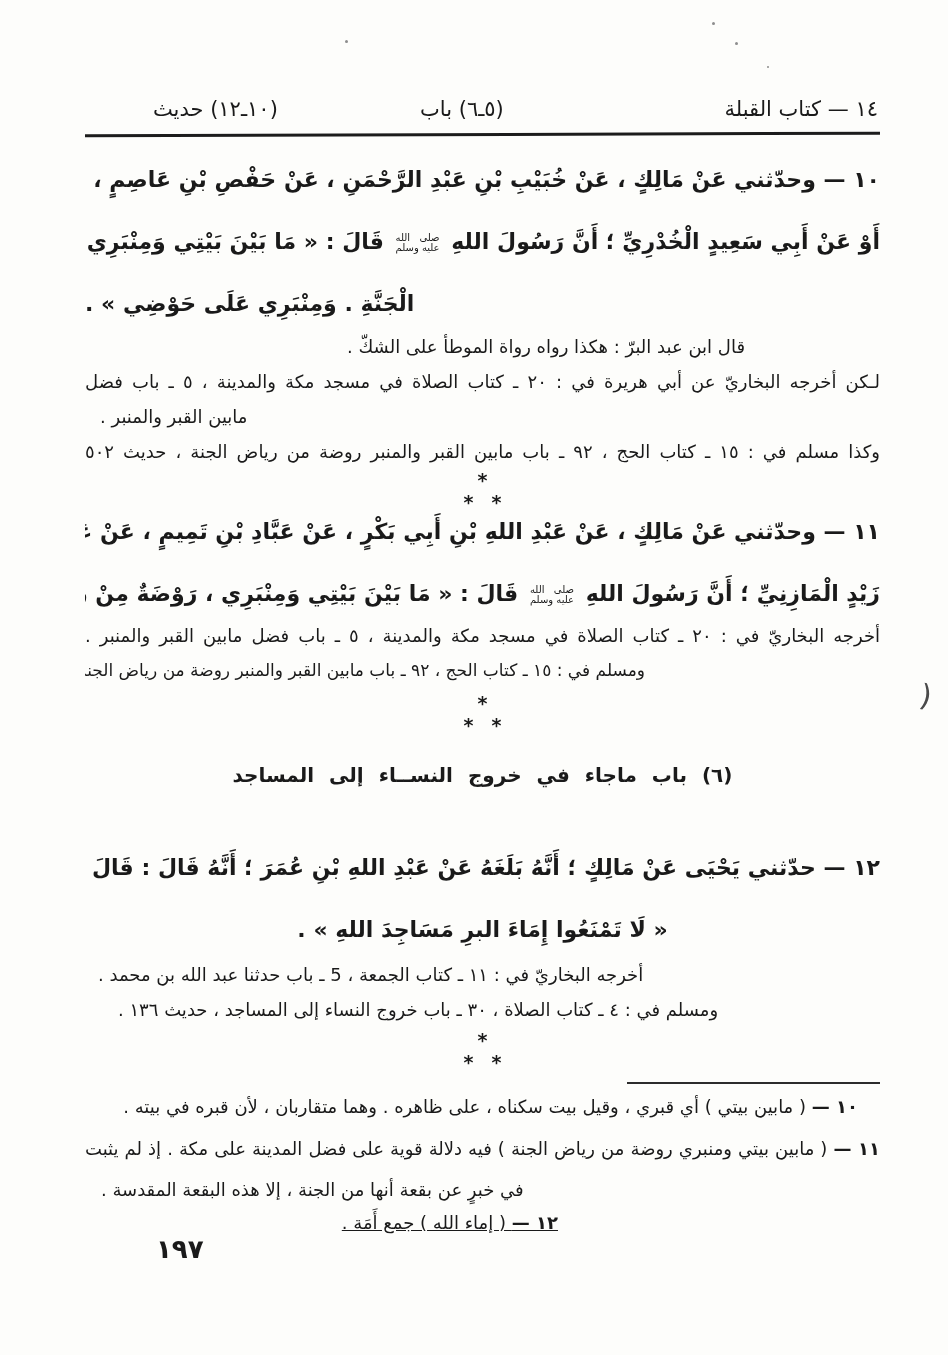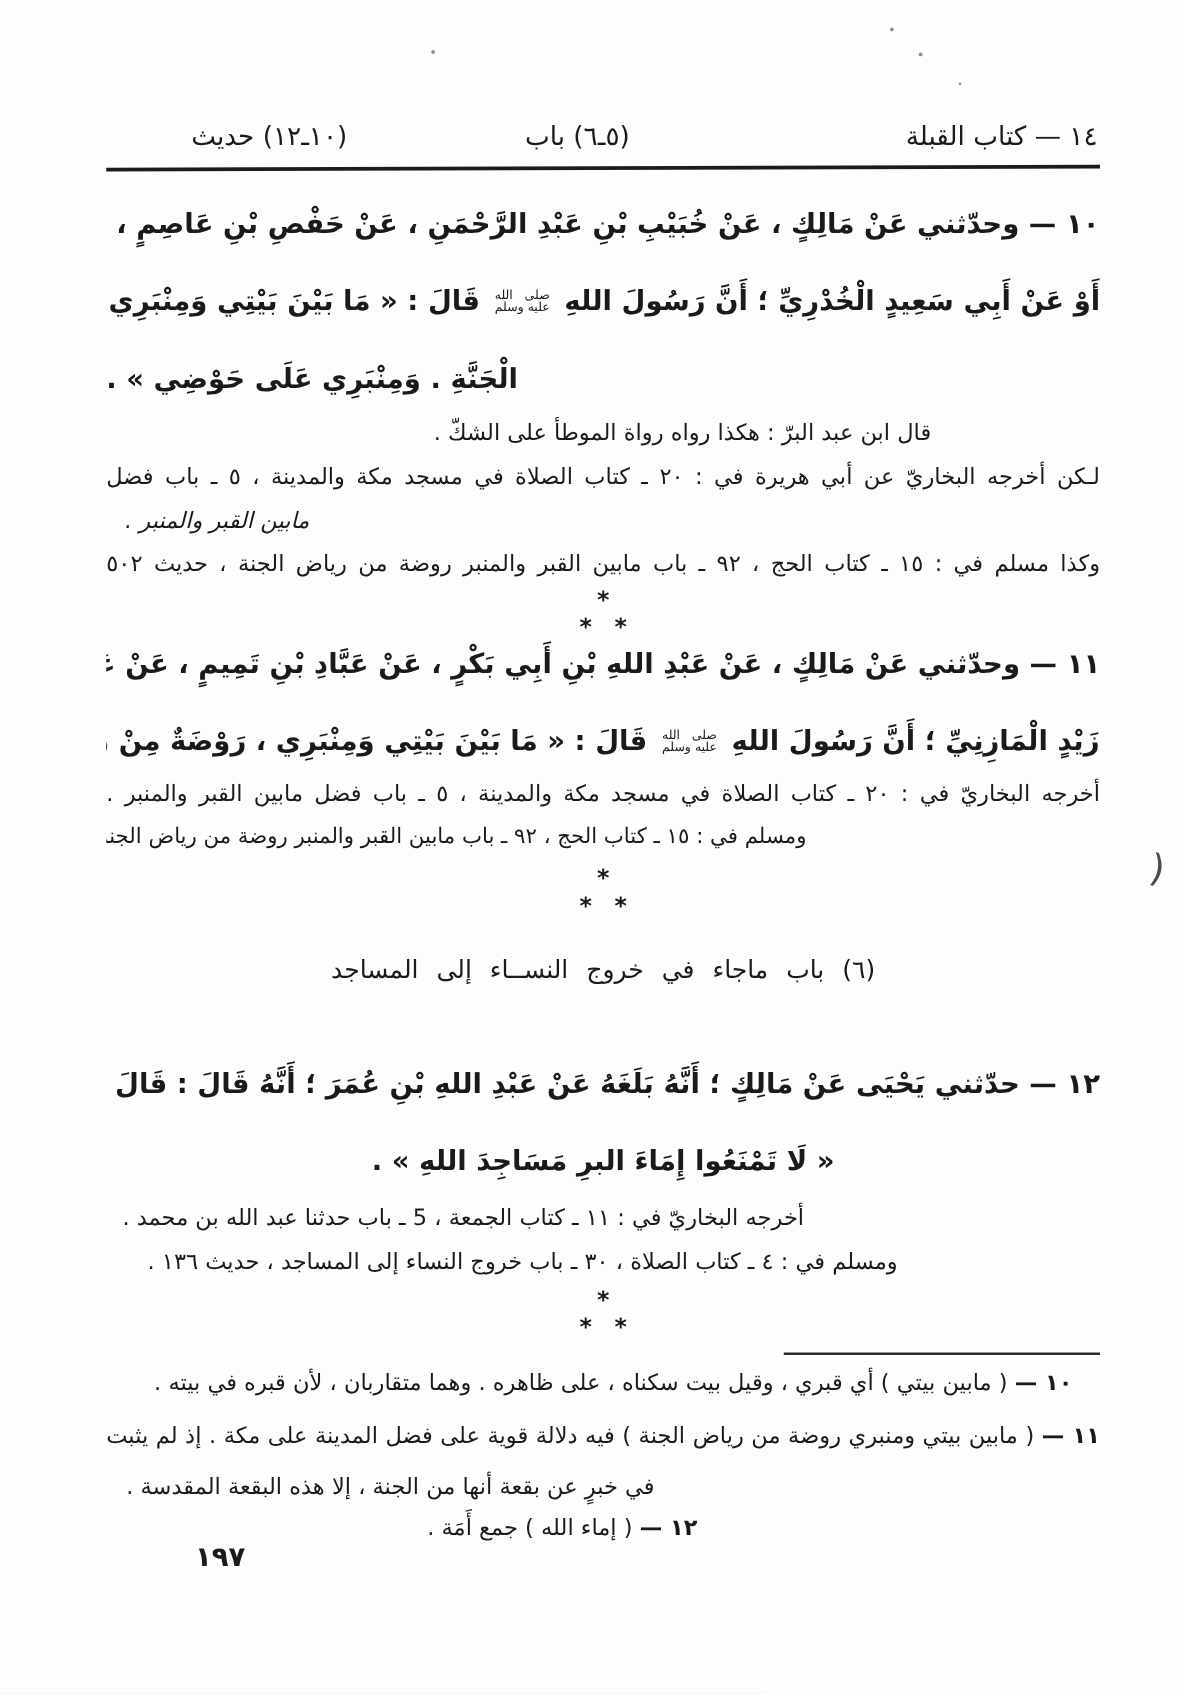--- a/index.html
+++ b/index.html
@@ -36,25 +36,25 @@
   
   .comment,.fn{font-size:18px;}
   .cline{line-height:35px;white-space:nowrap;overflow:hidden;}
   .fn .cline{line-height:41px;}
   .fnum{font-weight:bold;}
 
   
   .stars{text-align:center;font-size:19px;font-weight:bold;line-height:22px;}
   .stars .srow span{display:inline-block;margin:0 9px;}
 
-  .bab{top:763px;text-align:center;font-size:20px;font-weight:normal;word-spacing:8px;}
+  .bab{top:763px;text-align:center;font-size:20px;font-weight:bold;word-spacing:8px;}
 
   .fnrule{top:1082px;left:502px;right:auto;width:253px;height:2px;background:#2c2c2c;}
 
-  .pagenum{position:absolute;left:156px;top:1234px;font-size:22px;font-weight:bold;}
+  .pagenum{position:absolute;left:156px;top:1234px;font-size:26px;font-weight:bold;}
   .artifact{position:absolute;left:920px;top:678px;font-size:30px;color:#4a4a4a;
             direction:ltr;transform:rotate(10deg);font-weight:normal;}
   .speck{position:absolute;background:#8d8d8d;border-radius:50%;width:3px;height:3px;}
 </style>
 </head>
 <body>
 
 <div class="page">
 
   <div class="speck" style="left:345px;top:40px;"></div>
@@ -77,21 +77,21 @@
         <span>أَوْ عَنْ أَبِي سَعِيدٍ الْخُدْرِيِّ ؛ أَنَّ رَسُولَ اللهِ</span>
         <span class="saw"><span>صلى الله</span><span>عليه وسلم</span></span>
         <span>قَالَ : « مَا بَيْنَ بَيْتِي وَمِنْبَرِي ، رَوْضَةٌ مِنْ رِيَاضِ</span>
       </div>
       <div class="mline al">الْجَنَّةِ . وَمِنْبَرِي عَلَى حَوْضِي » .</div>
     </section>
 
     <section class="comment" style="top:329px;">
       <div class="cline ar" style="padding-right:135px;">قال ابن عبد البرّ : هكذا رواه رواة الموطأ على الشكّ .</div>
       <div class="cline j">لـكن أخرجه البخاريّ عن أبي هريرة في : ٢٠ ـ كتاب الصلاة في مسجد مكة والمدينة ، ٥ ـ باب فضل</div>
-      <div class="cline al" style="padding-left:15px;font-style:italic;">مابين القبر والمنبر .</div>
+      <div class="cline al" style="padding-left:15px;">مابين القبر والمنبر .</div>
       <div class="cline j">وكذا مسلم في : ١٥ ـ كتاب الحج ، ٩٢ ـ باب مابين القبر والمنبر روضة من رياض الجنة ، حديث ٥٠٢</div>
     </section>
 
     <div class="stars" style="top:469px;">
       <div class="srow"><span>*</span></div>
       <div class="srow"><span>*</span><span>*</span></div>
     </div>
 
     <section class="matn" style="top:502px;">
       <div class="mline j">١١ — وحدّثني عَنْ مَالِكٍ ، عَنْ عَبْدِ اللهِ بْنِ أَبِي بَكْرٍ ، عَنْ عَبَّادِ بْنِ تَمِيمٍ ، عَنْ عَبْدِ اللهِ بْنِ</div>
@@ -142,21 +142,21 @@
     </section>
 
     <section class="fn" style="top:1128px;">
       <div class="cline j">
         <span class="fnum">١١ —</span>
         <span>( مابين بيتي ومنبري روضة من رياض الجنة ) فيه دلالة قوية على فضل المدينة على مكة . إذ لم يثبت</span>
       </div>
       <div class="cline al" style="padding-left:16px;">في خبرٍ عن بقعة أنها من الجنة ، إلا هذه البقعة المقدسة .</div>
     </section>
 
-    <section class="fn" style="top:1202px;">
+    <section class="fn" style="top:1202px;text-decoration:underline;">
       <div class="cline ar" style="padding-right:322px;">
         <span class="fnum">١٢ —</span>
         <span>( إماء الله ) جمع أَمَة .</span>
       </div>
     </section>
 
   </div>
 
   <div class="pagenum">١٩٧</div>
 

